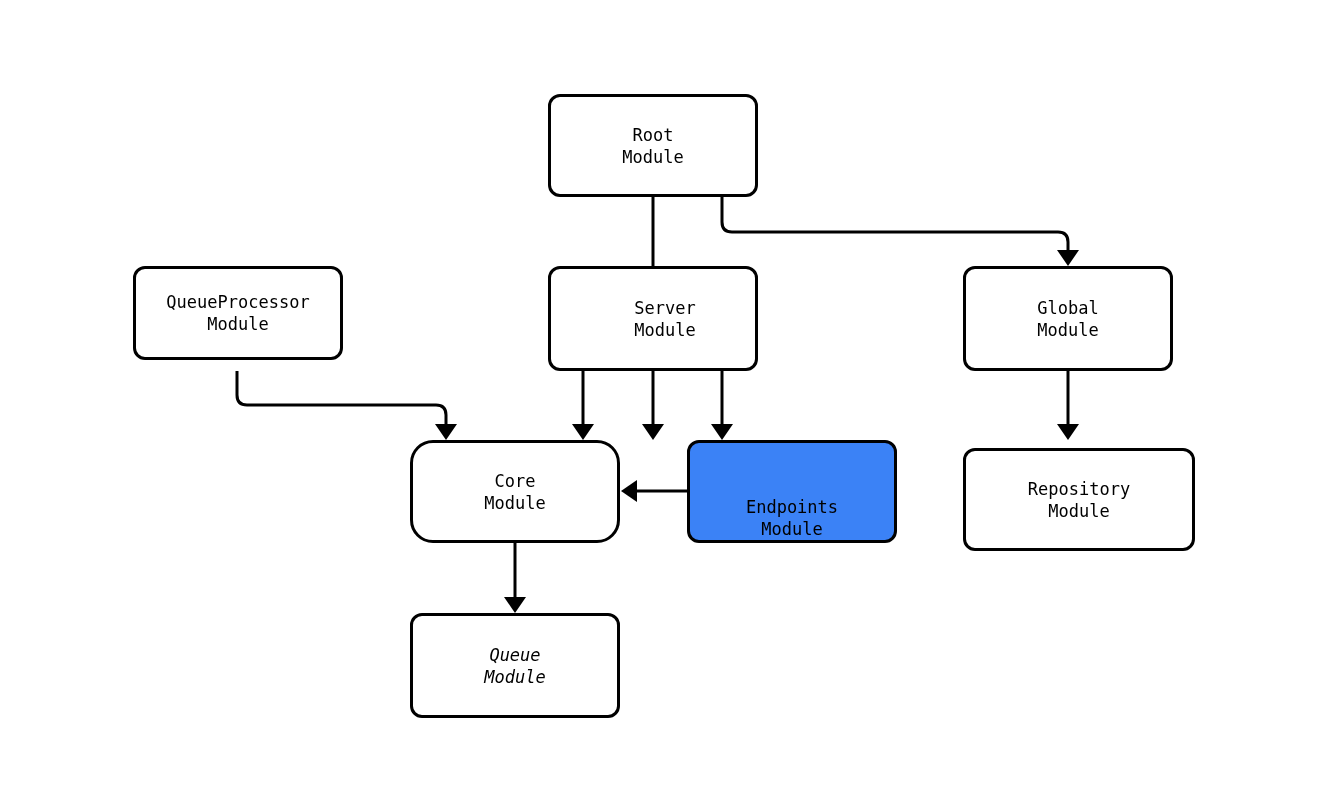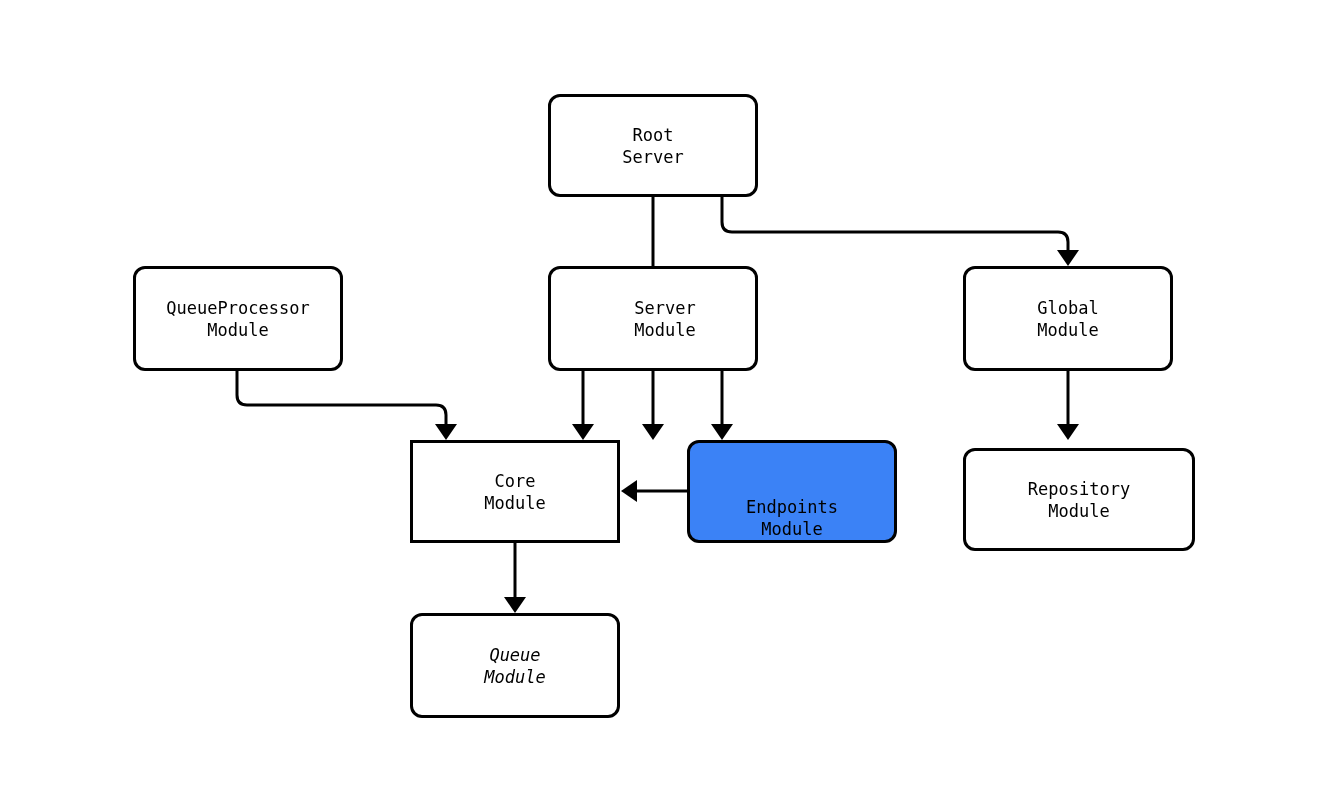--- a/index.html
+++ b/index.html
@@ -79,35 +79,35 @@
         <polygon points="621,491 637,480 637,502" fill="#000000"></polygon>
       </g>
       <g>
         <path d="M 515 543 L 515 597" fill="none" stroke="#000000" stroke-width="3" stroke-linecap="butt"></path>
         <polygon points="515,613 504,597 526,597" fill="#000000"></polygon>
       </g>
     </svg>
 
   <div class="node" style="left: 548px; top: 94px; width: 210px; height: 103px; border-width: 3px; border-color: rgb(0, 0, 0); border-radius: 12px; background: rgb(255, 255, 255);">
     <div class="node-label">Root
-Server</div>
+Module</div>
   </div>
-  <div class="node" style="left: 133px; top: 266px; width: 210px; height: 105px; border-width: 3px; border-color: rgb(0, 0, 0); border-radius: 12px; background: rgb(255, 255, 255);">
+  <div class="node" style="left: 133px; top: 266px; width: 210px; height: 94px; border-width: 3px; border-color: rgb(0, 0, 0); border-radius: 12px; background: rgb(255, 255, 255);">
     <div class="node-label">QueueProcessor
 Module</div>
   </div>
   <div class="node" style="left: 548px; top: 266px; width: 210px; height: 105px; border-width: 3px; border-color: rgb(0, 0, 0); border-radius: 12px; background: rgb(255, 255, 255); padding-left: 24px;">
     <div class="node-label">Server
 Module</div>
   </div>
   <div class="node" style="left: 963px; top: 266px; width: 210px; height: 105px; border-width: 3px; border-color: rgb(0, 0, 0); border-radius: 12px; background: rgb(255, 255, 255);">
     <div class="node-label">Global
 Module</div>
   </div>
-  <div class="node" style="left: 410px; top: 440px; width: 210px; height: 103px; border-width: 3px; border-color: rgb(0, 0, 0); border-radius: 0; background: rgb(255, 255, 255);">
+  <div class="node" style="left: 410px; top: 440px; width: 210px; height: 103px; border-width: 3px; border-color: rgb(0, 0, 0); border-radius: 23px; background: rgb(255, 255, 255);">
     <div class="node-label">Core
 Module</div>
   </div>
   <div class="node" style="left: 687px; top: 440px; width: 210px; height: 103px; border-width: 3px; border-color: rgb(0, 0, 0); border-radius: 12px; background: #3b82f6; justify-content: flex-end;">
     <div class="node-label">Endpoints
 Module</div>
   </div>
   <div class="node" style="left: 963px; top: 448px; width: 232px; height: 103px; border-width: 3px; border-color: rgb(0, 0, 0); border-radius: 12px; background: rgb(255, 255, 255);">
     <div class="node-label">Repository
 Module</div>

